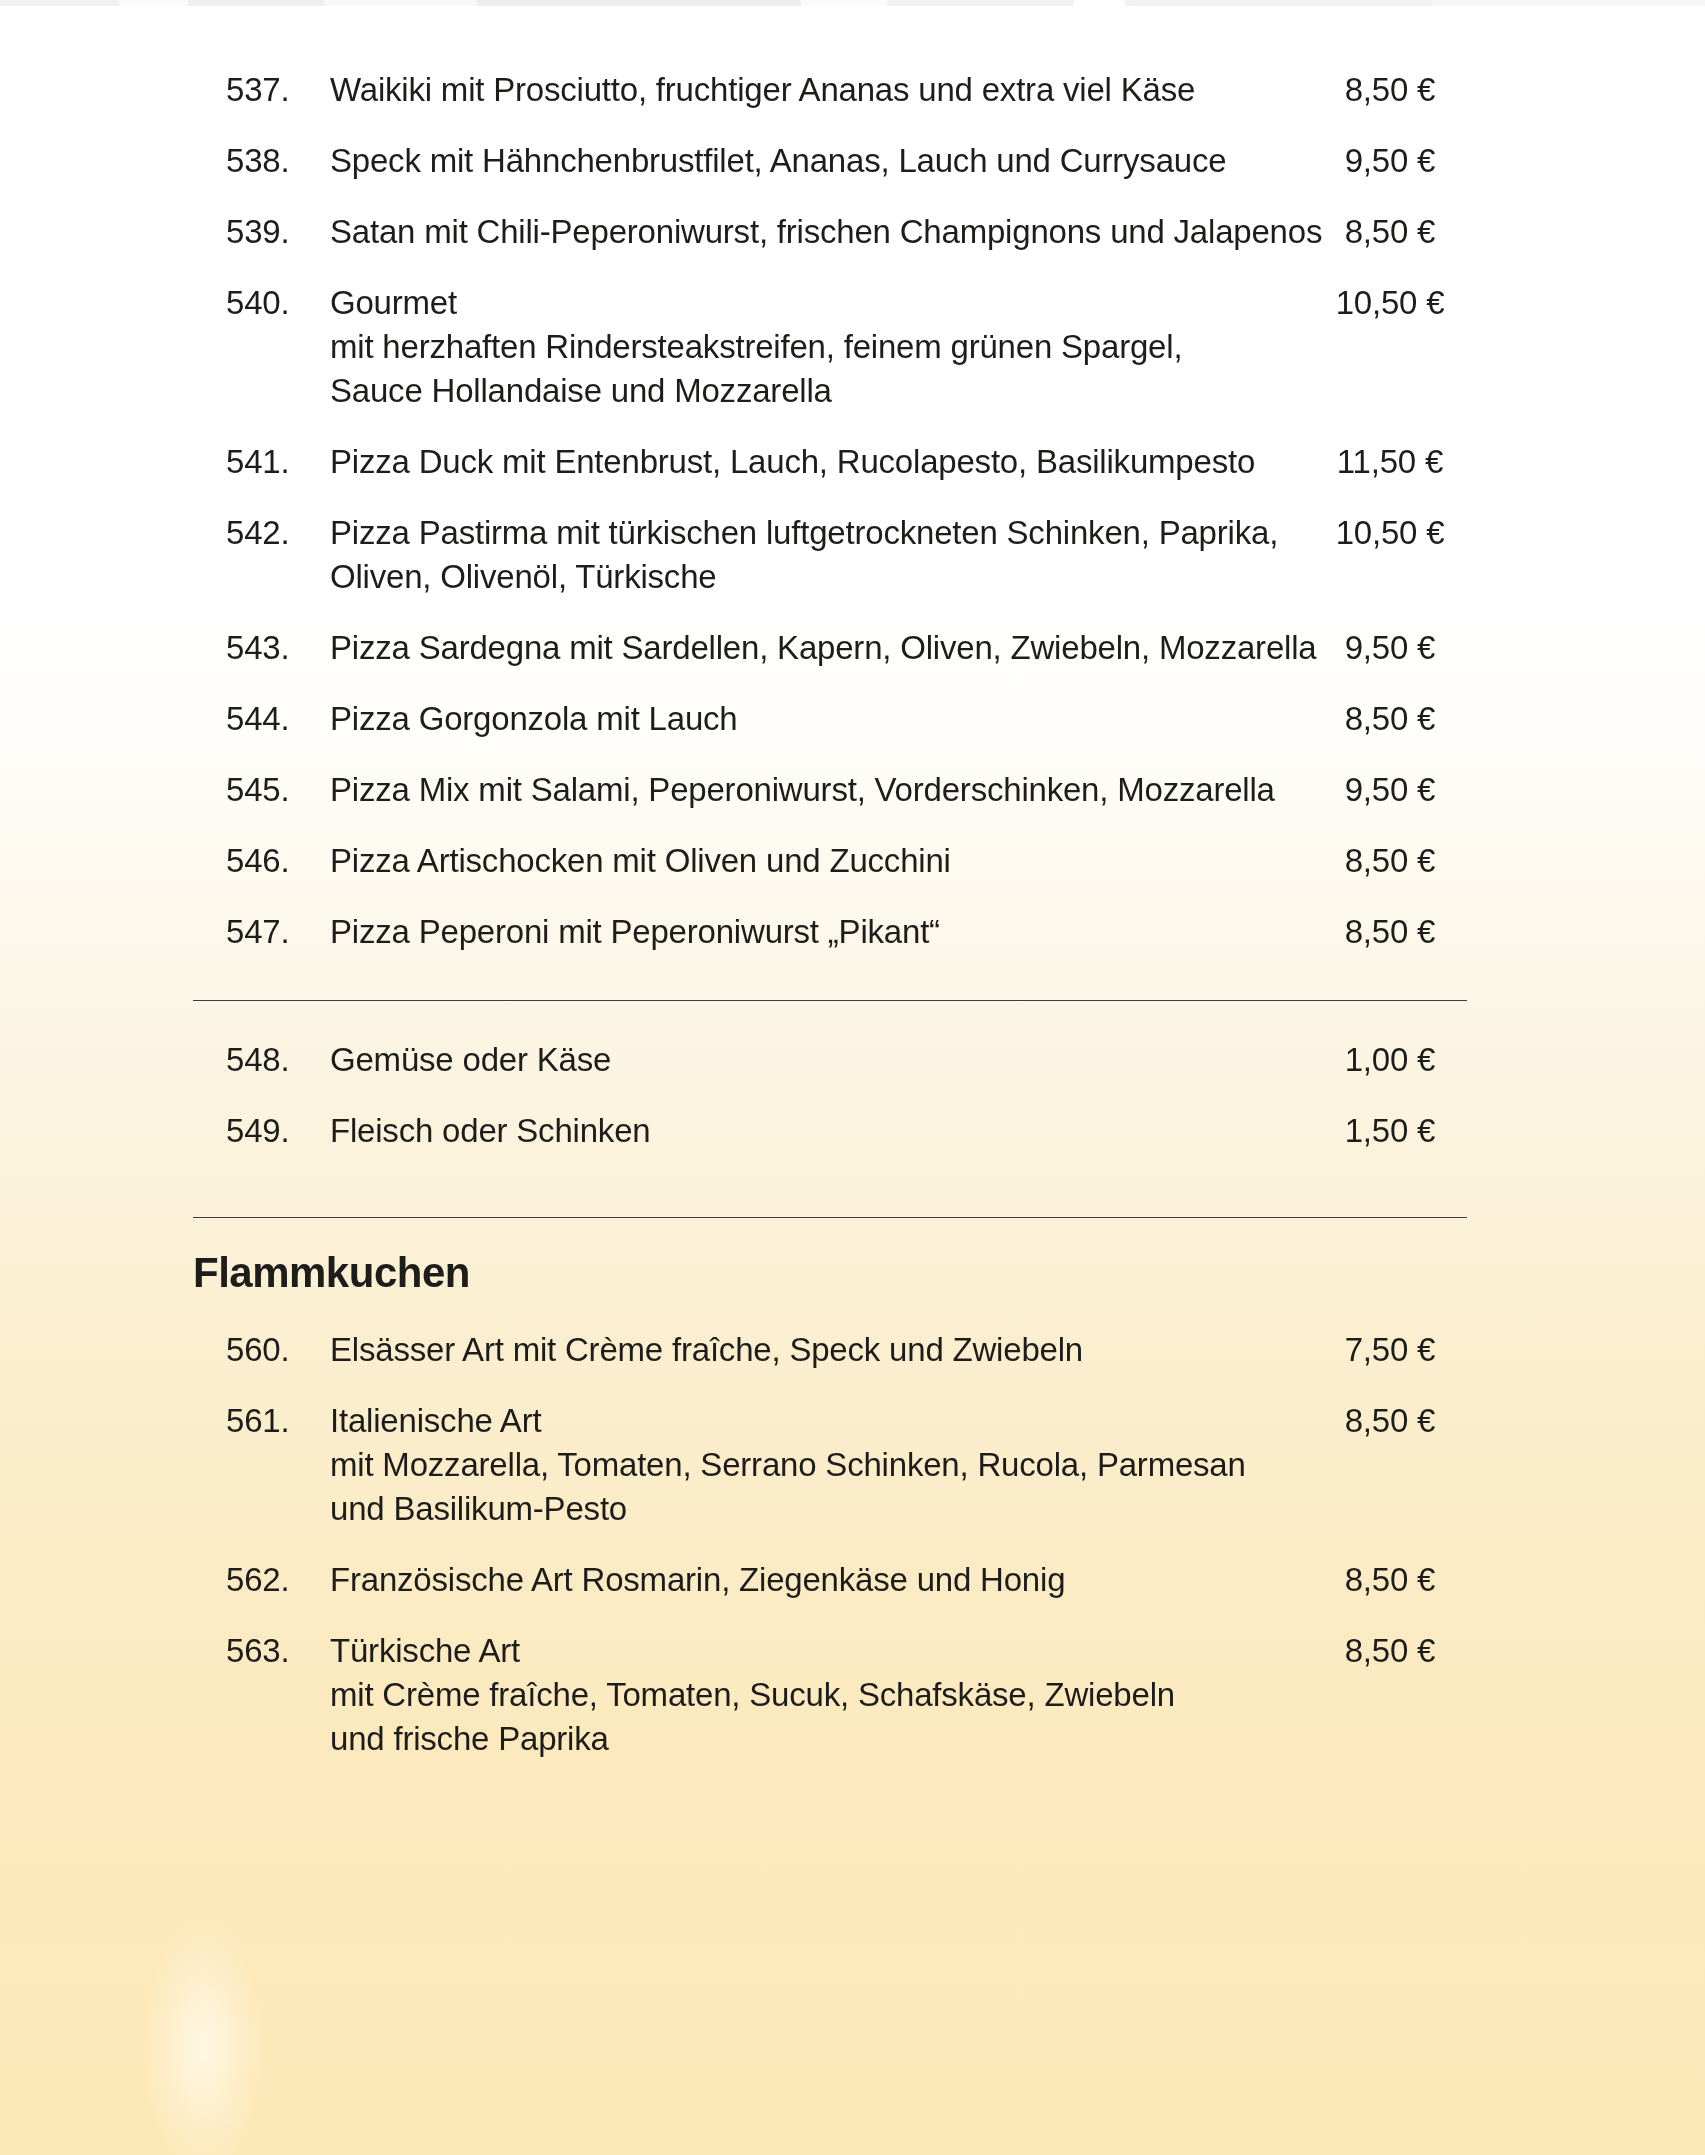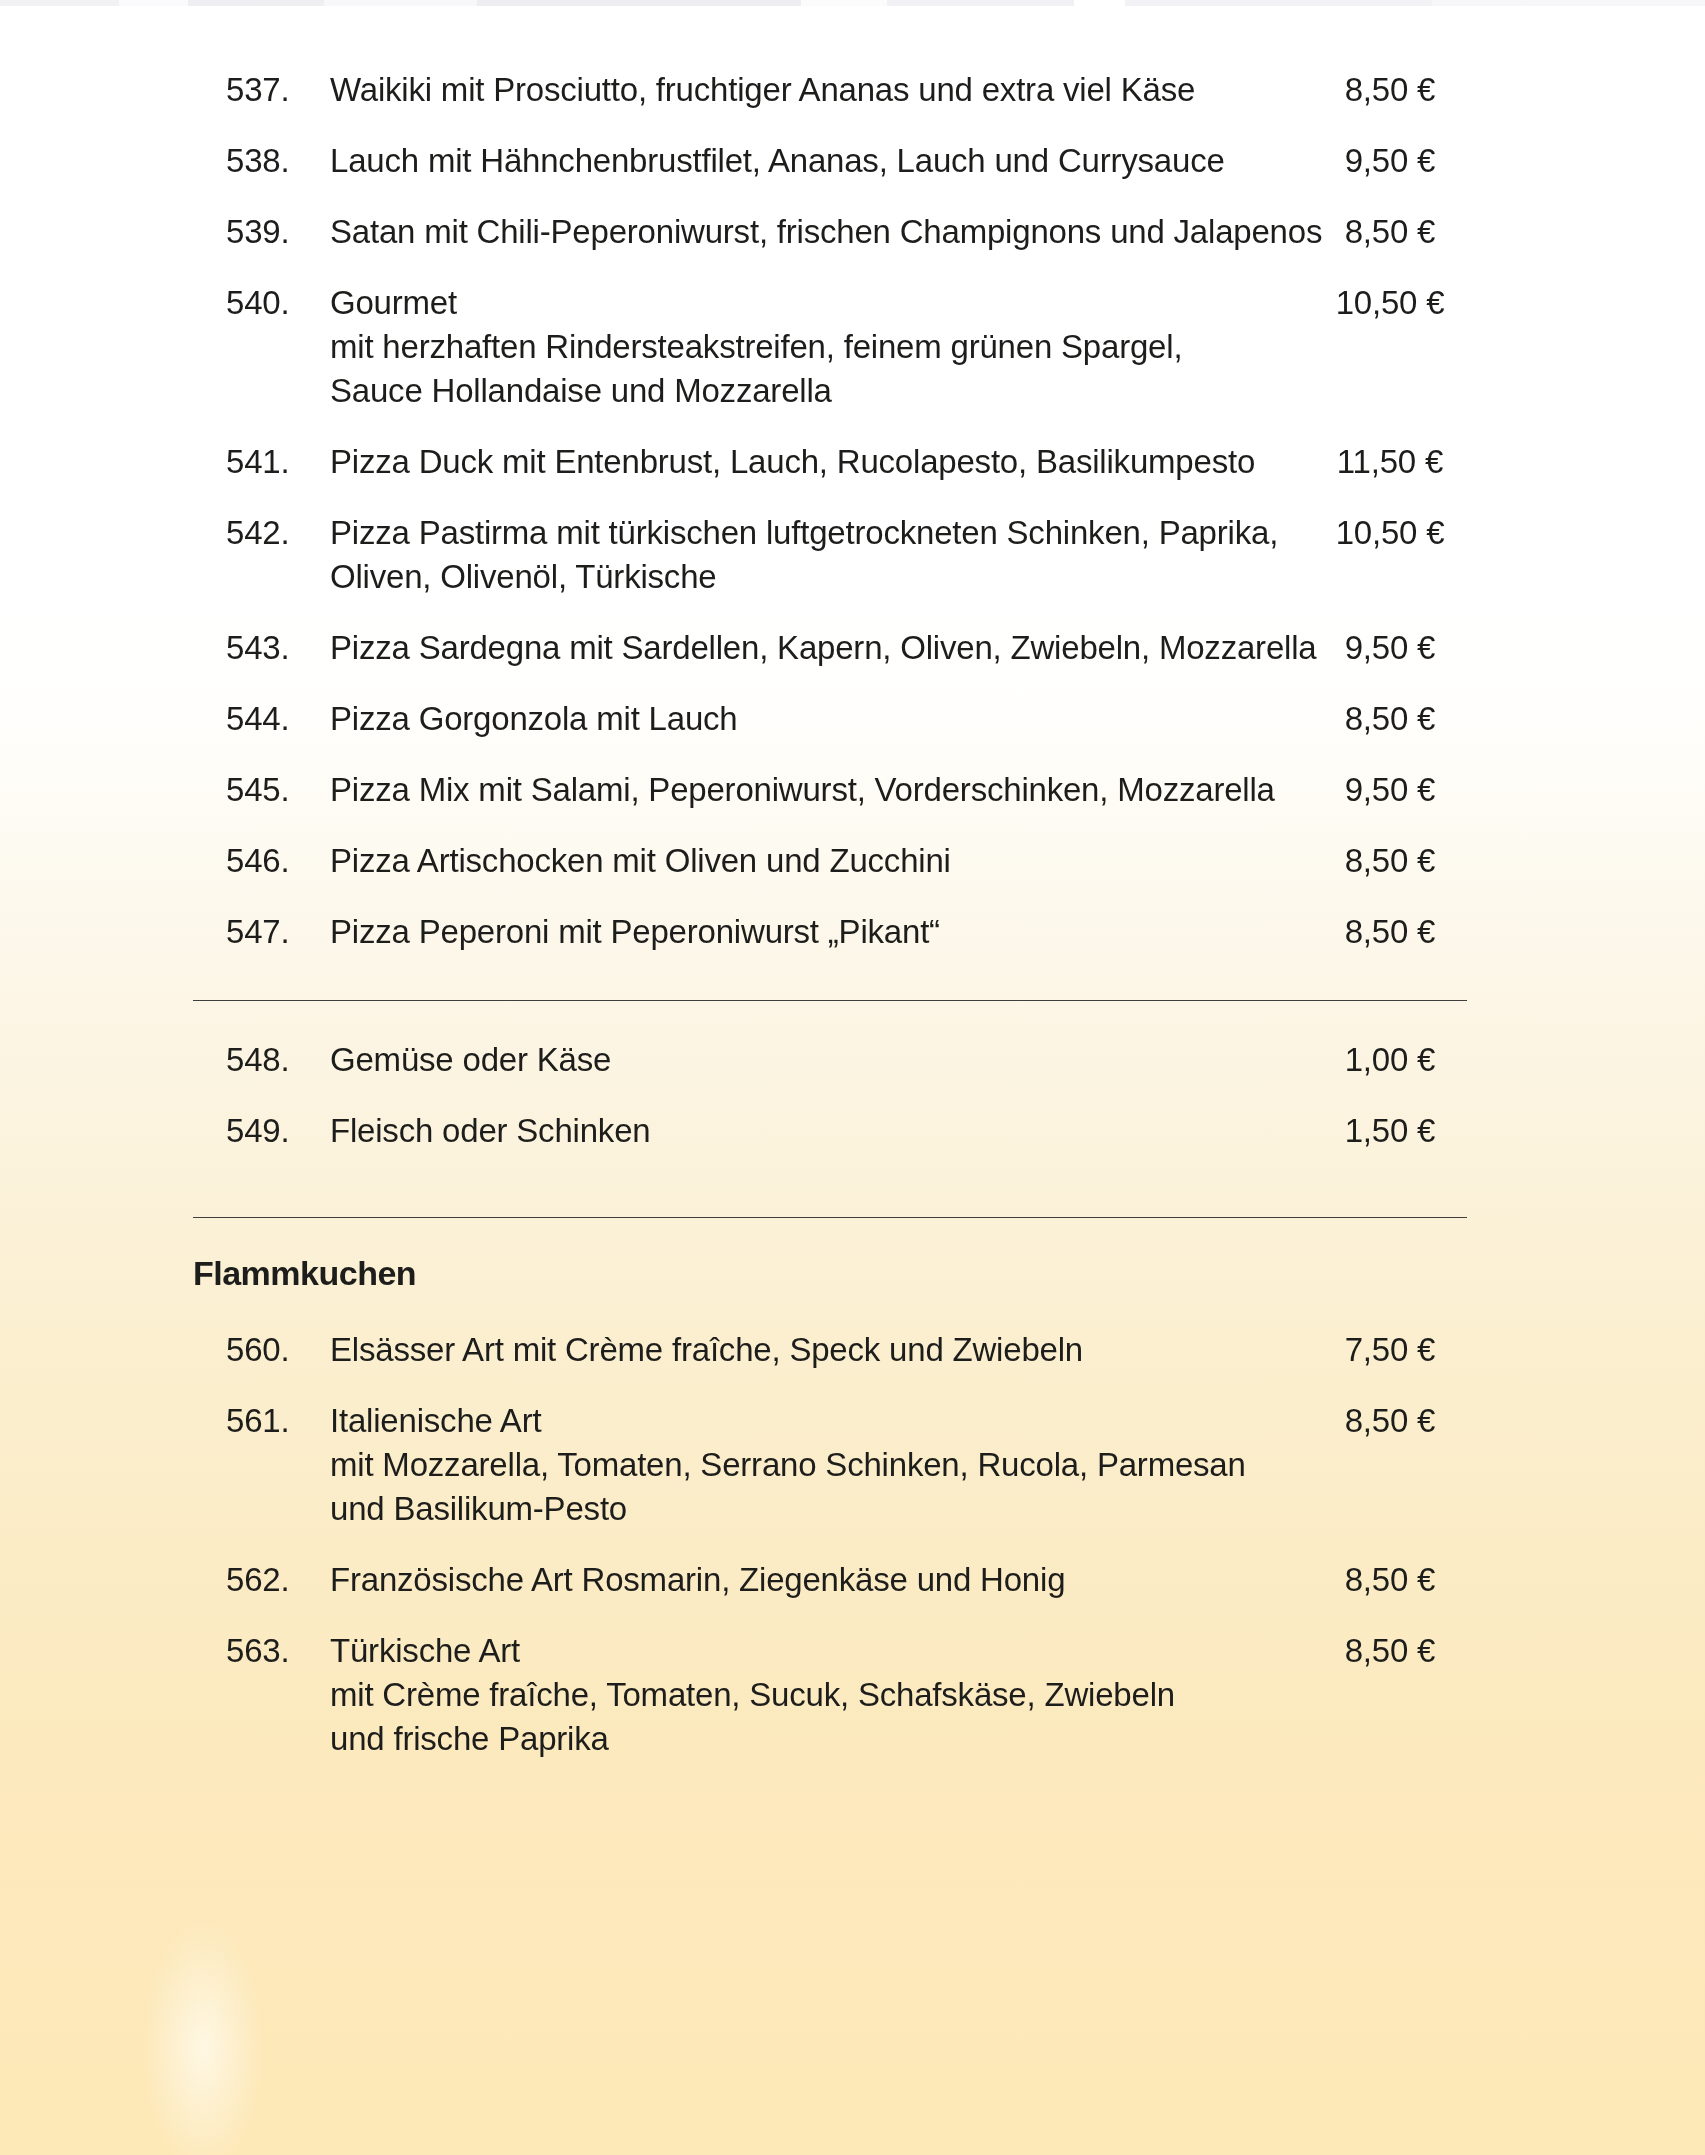--- a/index.html
+++ b/index.html
@@ -41,21 +41,21 @@
   .first-line { white-space: nowrap; }
   .nm { font-weight: 400; }
   .price { flex: none; min-width: 154px; margin-left: 7.7px; text-align: center; }
   .divider {
     border: none; border-top: 1.9px solid #3f3e3d;
     width: 1274px; margin: 46px 0 37px 0; height: 0;
   }
   .divider.second { margin: 64px 0 29px 0; }
   .section-label { margin-bottom: 27px; }
   .section-heading {
-    font-weight: 700; font-size: 34px; line-height: 52px;
+    font-weight: 700; font-size: 42px; line-height: 52px;
     letter-spacing: -0.5px; margin-bottom: 29px;
   }
   .desc-line { line-height: 44px; }
 </style>
 </head>
 <body>
 
 <div class="page">
   <div class="top-strip"></div>
 
@@ -72,21 +72,21 @@
             </div>
             <div></div>
           </div>
           <span class="price">8,50 €</span>
         </div>
 
         <div class="row">
           <span class="num">538.</span>
           <div class="mid">
             <div class="first-line">
-              <span class="nm">Lauch</span>
+              <span class="nm">Speck</span>
               <span class="ds">mit Hähnchenbrustfilet, Ananas, Lauch und Currysauce</span>
             </div>
             <div></div>
           </div>
           <span class="price">9,50 €</span>
         </div>
 
         <div class="row">
           <span class="num">539.</span>
           <div class="mid">

